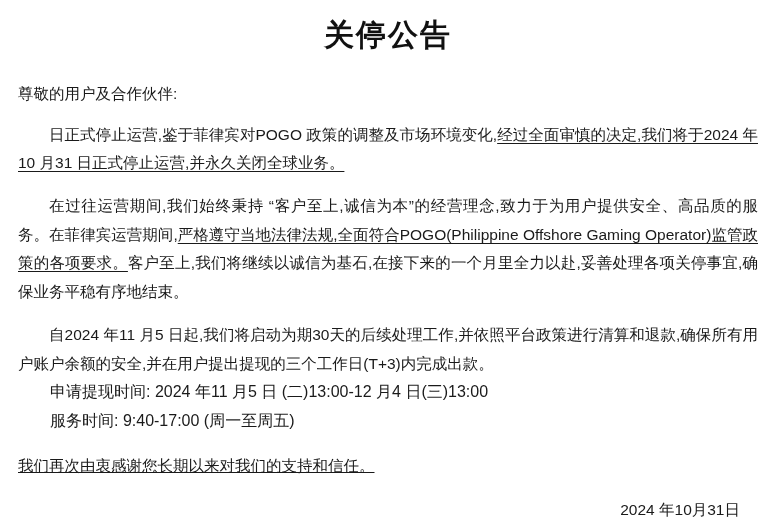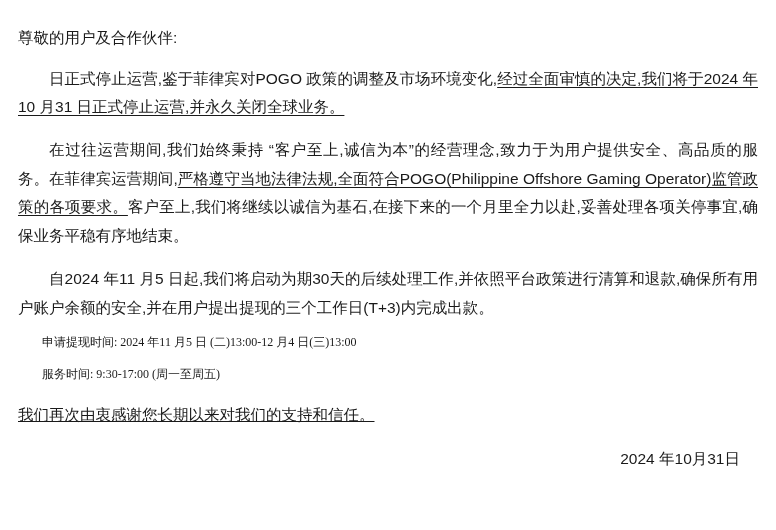--- a/index.html
+++ b/index.html
@@ -41,26 +41,25 @@
   }
   p.body-para {
     font-size: 15.5px;
     line-height: 1.85;
     color: #1a1a1a;
     margin: 14px 0 0 0;
     text-align: justify;
     text-indent: 2em;
   }
   .info-line {
-    font-size: 12px;
+    font-size: 16px;
     line-height: 1.8;
     color: #1a1a1a;
-    margin: 10px 0 0 0;
+    margin: 0 0 0 0;
     text-indent: 2em;
-    font-family: Liberation Serif, serif;
   }
   .closing {
     font-size: 15.5px;
     line-height: 1.8;
     color: #1a1a1a;
     margin: 16px 0 0 0;
     text-decoration: underline;
   }
   .signature {
     font-size: 15.5px;
@@ -72,35 +71,36 @@
   .u {
     text-decoration: underline;
     text-underline-offset: 3px;
   }
 </style>
 </head>
 <body>
 
 <div class="page">
 
+  <h1 class="title">关停公告</h1>
 
   <div class="salutation">尊敬的用户及合作伙伴:</div>
 
   <p class="body-para">
     <span>日正式停止运营,鉴于菲律宾对POGO 政策的调整及市场环境变化,</span><span class="u">经过全面审慎的决定,我们将于2024 年10 月31 日正式停止运营,并永久关闭全球业务。</span>
   </p>
 
   <p class="body-para">
     <span>在过往运营期间,我们始终秉持 “客户至上,诚信为本”的经营理念,致力于为用户提供安全、高品质的服务。在菲律宾运营期间,</span><span class="u">严格遵守当地法律法规,全面符合POGO(Philippine Offshore Gaming Operator)监管政策的各项要求。</span><span>客户至上,我们将继续以诚信为基石,在接下来的一个月里全力以赴,妥善处理各项关停事宜,确保业务平稳有序地结束。</span>
   </p>
 
   <p class="body-para">
     <span>自2024 年11 月5 日起,我们将启动为期30天的后续处理工作,并依照平台政策进行清算和退款,确保所有用户账户余额的安全,并在用户提出提现的三个工作日(T+3)内完成出款。</span>
   </p>
 
   <div class="info-line">申请提现时间: 2024 年11 月5 日 (二)13:00-12 月4 日(三)13:00</div>
-  <div class="info-line">服务时间: 9:30-17:00 (周一至周五)</div>
+  <div class="info-line">服务时间: 9:40-17:00 (周一至周五)</div>
 
   <div class="closing">我们再次由衷感谢您长期以来对我们的支持和信任。</div>
 
   <div class="signature">2024 年10月31日</div>
 
 </div>
 
 </body></html>

